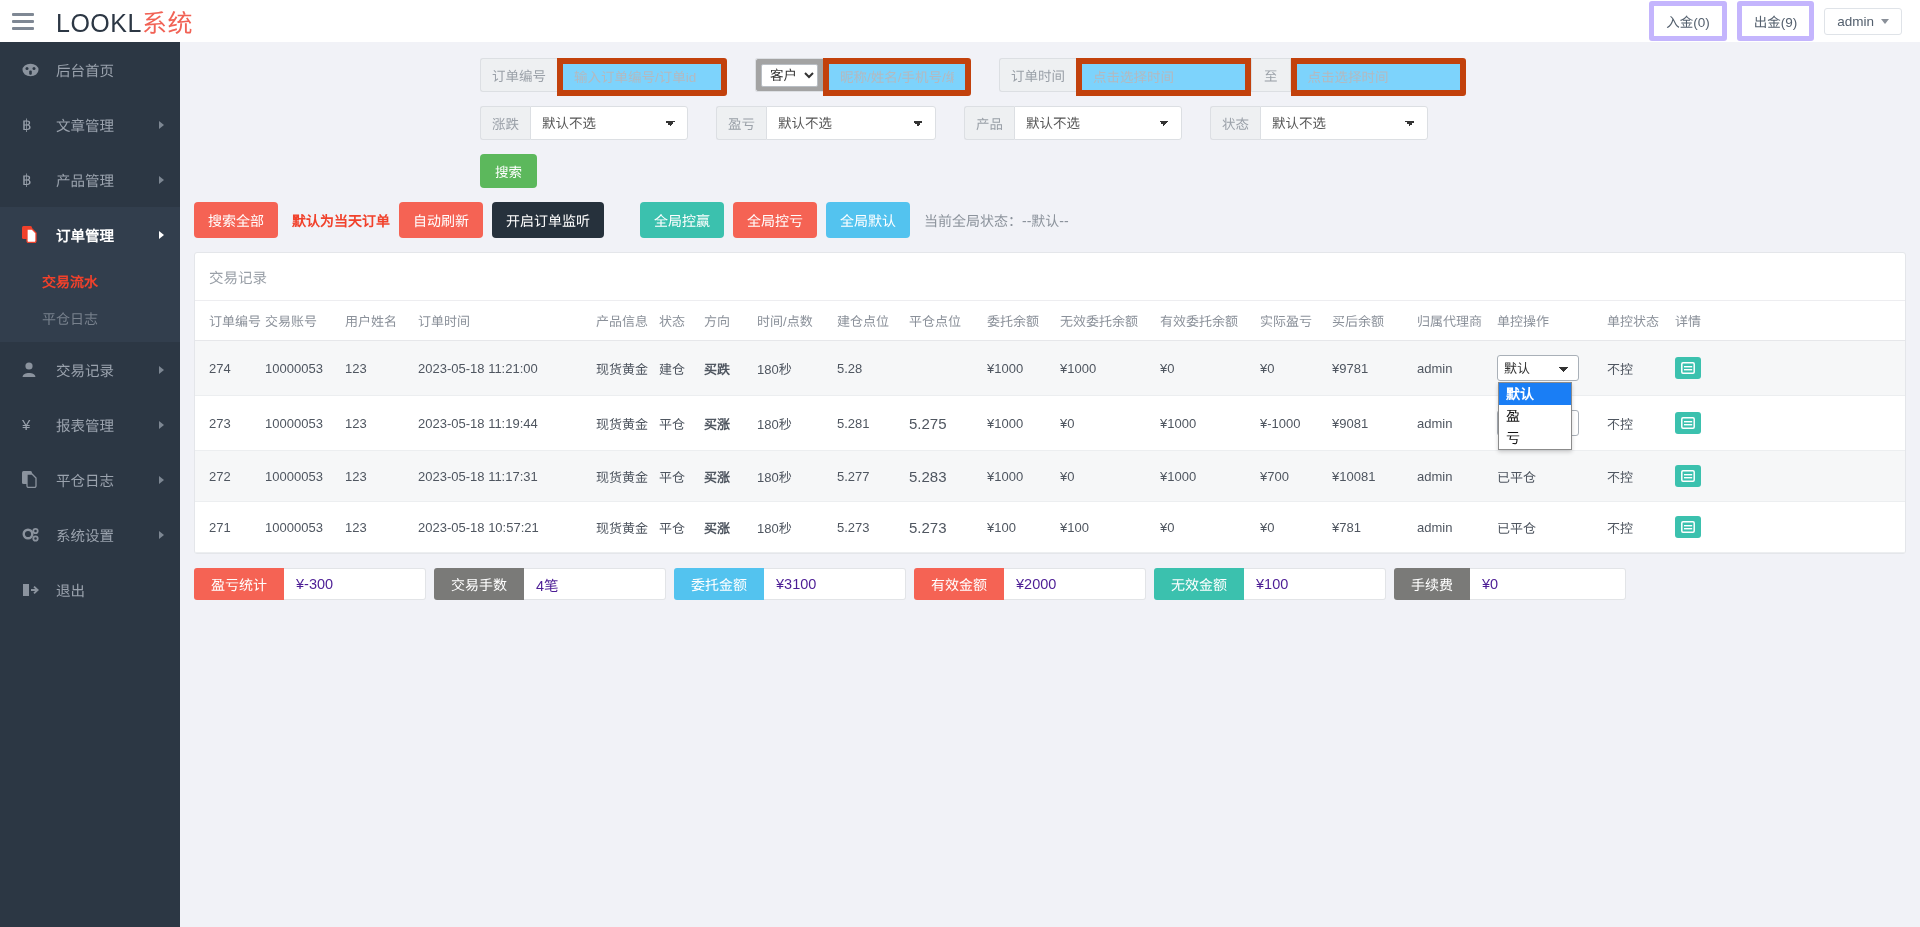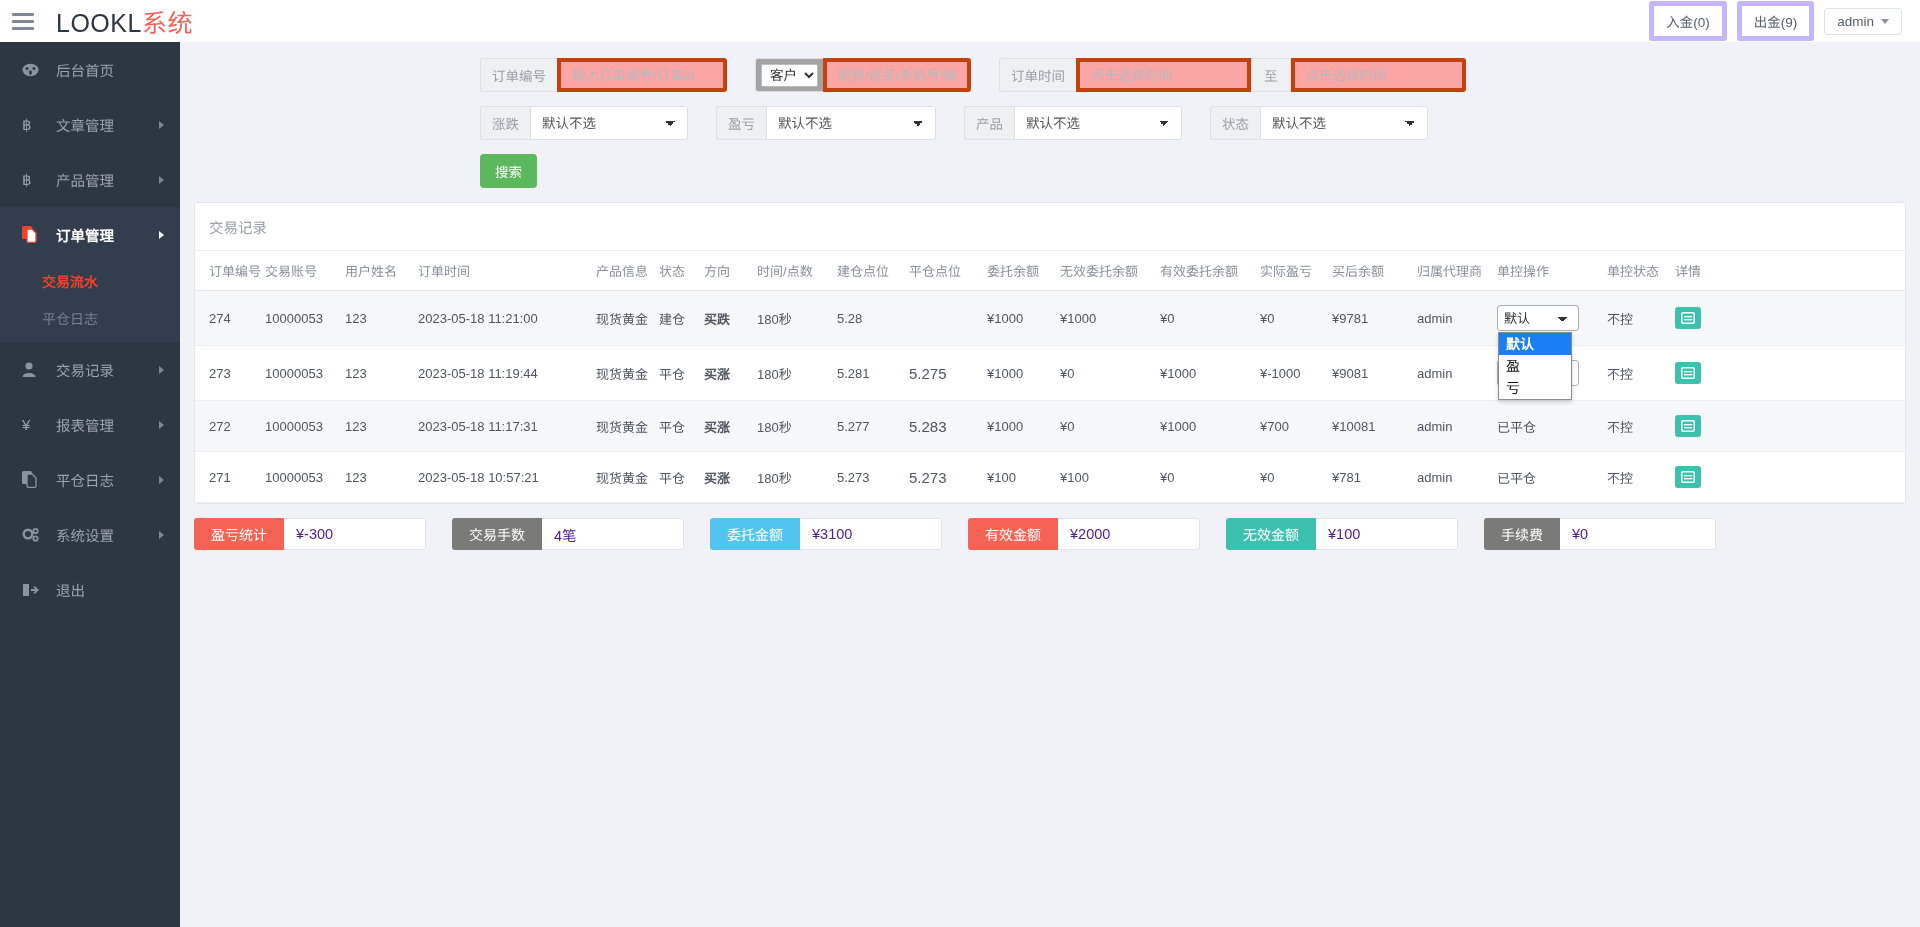--- a/index.html
+++ b/index.html
@@ -143,23 +143,23 @@
     border: 1px solid #dcdfe3;
     border-right: none;
     border-radius: 3px 0 0 3px;
     padding: 0 11px;
     display: flex; align-items: center;
     color: #9aa0a8;
     font-size: 13.5px;
     white-space: nowrap;
   }
   .ifield {
-    border: 4px solid #c2410c;
+    border: 6px solid #c2410c;
     border-radius: 0 3px 3px 0;
-    background: #fca5a5;
+    background: #7dd3fc;
     padding: 13px 11px;
     font-size: 13.5px;
     color: #555;
     outline: none;
     font-family: inherit;
   }
   .ifield::placeholder { color: #b4b9bf; }
   .sel-addon {
     background: #a3a3a3;
     border: 1px solid #dcdfe3;
@@ -327,21 +327,21 @@
     border-radius: 3px;
     display: inline-flex; align-items: center; justify-content: center;
     cursor: pointer;
   }
   .detail-btn svg { display: block; }
 
   
   .summary {
     display: flex;
     padding: 14px 14px 14px 14px;
-    gap: 26px;
+    gap: 8px;
     align-items: center;
   }
   .sgroup { display: flex; height: 32px; flex: 1; max-width: 232px; }
   .slabel {
     color: #fff;
     font-size: 14px;
     padding: 0 17px;
     display: flex; align-items: center;
     border-radius: 3px 0 0 3px;
     white-space: nowrap;
@@ -545,20 +545,30 @@
           <option>默认不选</option>
         </select>
       </div>
     </div>
 
     <div class="filter-row" style="padding-left:300px;">
       <button class="btn-search">搜索</button>
     </div>
   </div>
 
+  <div class="actionbar">
+    <button class="abtn" style="background:#f56354">搜索全部</button>
+    <span class="today-note">默认为当天订单</span>
+    <button class="abtn" style="background:#f56354">自动刷新</button>
+    <button class="abtn" style="background:#26313c;margin-left:9px">开启订单监听</button>
+    <button class="abtn" style="background:#3bc1ae;margin-left:36px">全局控赢</button>
+    <button class="abtn" style="background:#f56354;margin-left:9px">全局控亏</button>
+    <button class="abtn" style="background:#53c3ef;margin-left:9px">全局默认</button>
+    <span class="status-note">当前全局状态：--默认--</span>
+  </div>
 
   <div class="card">
     <div class="card-title">交易记录</div>
     <table class="grid">
       <thead>
         <tr>
           <th style="width:62px">订单编号</th>
           <th style="width:80px">交易账号</th>
           <th style="width:73px">用户姓名</th>
           <th style="width:178px">订单时间</th>

